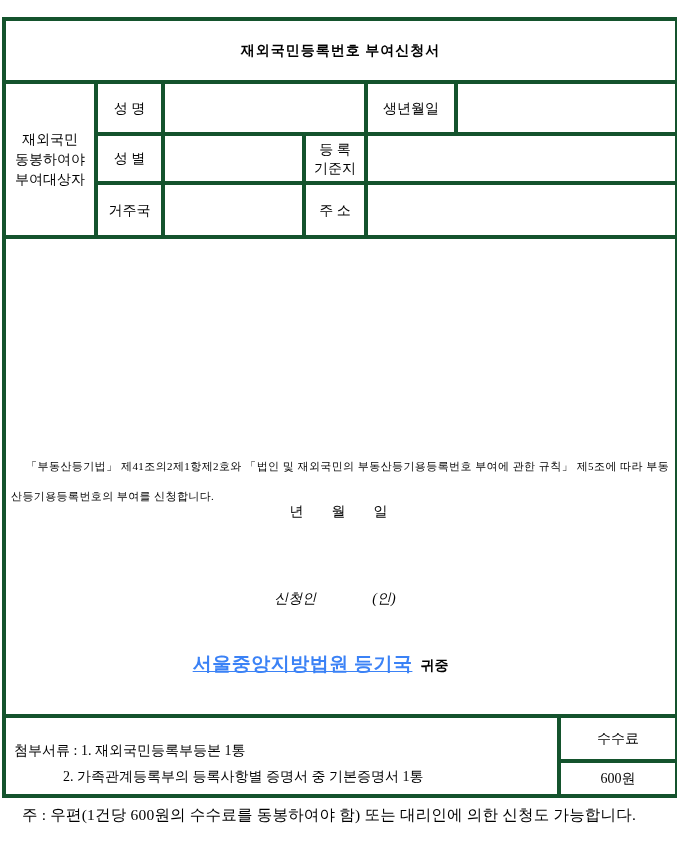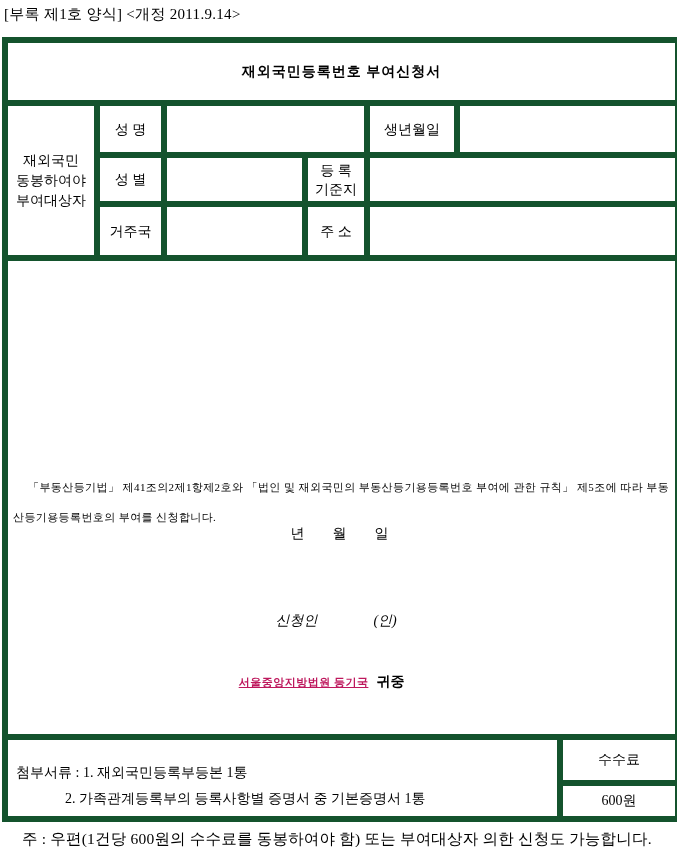--- a/index.html
+++ b/index.html
@@ -15,21 +15,21 @@
 
   .rev-note { font-size:15px; padding:1px 0 0 2px; letter-spacing:0.3px; white-space:pre; }
 
   table.form {
     border-collapse:collapse;
     table-layout:fixed;
     width:673px;
     margin-top:13px;
     border:2px solid #000;
   }
-  table.form td { border:6px solid #14532d; vertical-align:middle; font-size:14px; }
+  table.form td { border:4px solid #14532d; vertical-align:middle; font-size:14px; }
 
   td.title-cell {
     height:63px; text-align:center;
     font-size:20px; font-weight:bold; letter-spacing:1px;
   }
 
   td.group-cell {
     text-align:center; white-space:pre-line; line-height:20px; font-size:14px;
   }
   td.label-cell { text-align:center; white-space:pre-line; line-height:19px; }
@@ -53,21 +53,21 @@
   .applicant-line {
     position:absolute; top:351px; left:0; right:11px;
     text-align:center; font-size:14px;font-style:italic;
   }
   .seal { margin-left:56px; }
   .court-line {
     position:absolute; top:412px; left:0; right:40px;
     text-align:center;
   }
   .court-name {
-    color:#be185d; font-weight:bold; font-size:11px;
+    color:#3b82f6; font-weight:bold; font-size:19px;
     text-decoration:underline; letter-spacing:0.5px;
   }
   .court-suffix { color:#000; font-weight:bold; font-size:14px; margin-left:8px; }
 
   td.attach-cell { vertical-align:middle; padding:20px 0 4px 8px; line-height:26px; font-size:14px; }
   .attach-line2 { padding-left:49px; }
   td.fee-label-cell { height:34px; text-align:center; }
   td.fee-value-cell { height:26px; text-align:center; }
 
   .note {
@@ -75,21 +75,20 @@
     font-size:15.5px; line-height:23px;
     padding-left:55px; text-indent:-35px;
     word-break:break-all; letter-spacing:0.2px;
   }
 </style>
 </head>
 <body>
 
 <div class="page">
 
-  <div class="rev-note">[부록 제1호 양식] &lt;개정 2011.9.14&gt;</div>
 
   <table class="form">
     <colgroup>
       <col style="width:92px">
         <col style="width:67px">
         <col style="width:141px">
       <col style="width:62px">
         <col style="width:90px">
         <col style="width:103px">
         <col style="width:118px">
@@ -144,15 +143,15 @@
         <div class="attach-line2">2. 가족관계등록부의 등록사항별 증명서 중 기본증명서 1통</div>
       </td>
       <td class="fee-label-cell">수수료</td>
     </tr>
     <tr>
       <td class="fee-value-cell">600원</td>
     </tr>
   </tbody>
     </table>
 
-  <div class="note">주 : 우편(1건당 600원의 수수료를 동봉하여야 함) 또는 부여대상자 의한 신청도 가능합니다.</div>
+  <div class="note">주 : 우편(1건당 600원의 수수료를 동봉하여야 함) 또는 대리인에 의한 신청도 가능합니다.</div>
 
 </div>
 
 </body></html>

